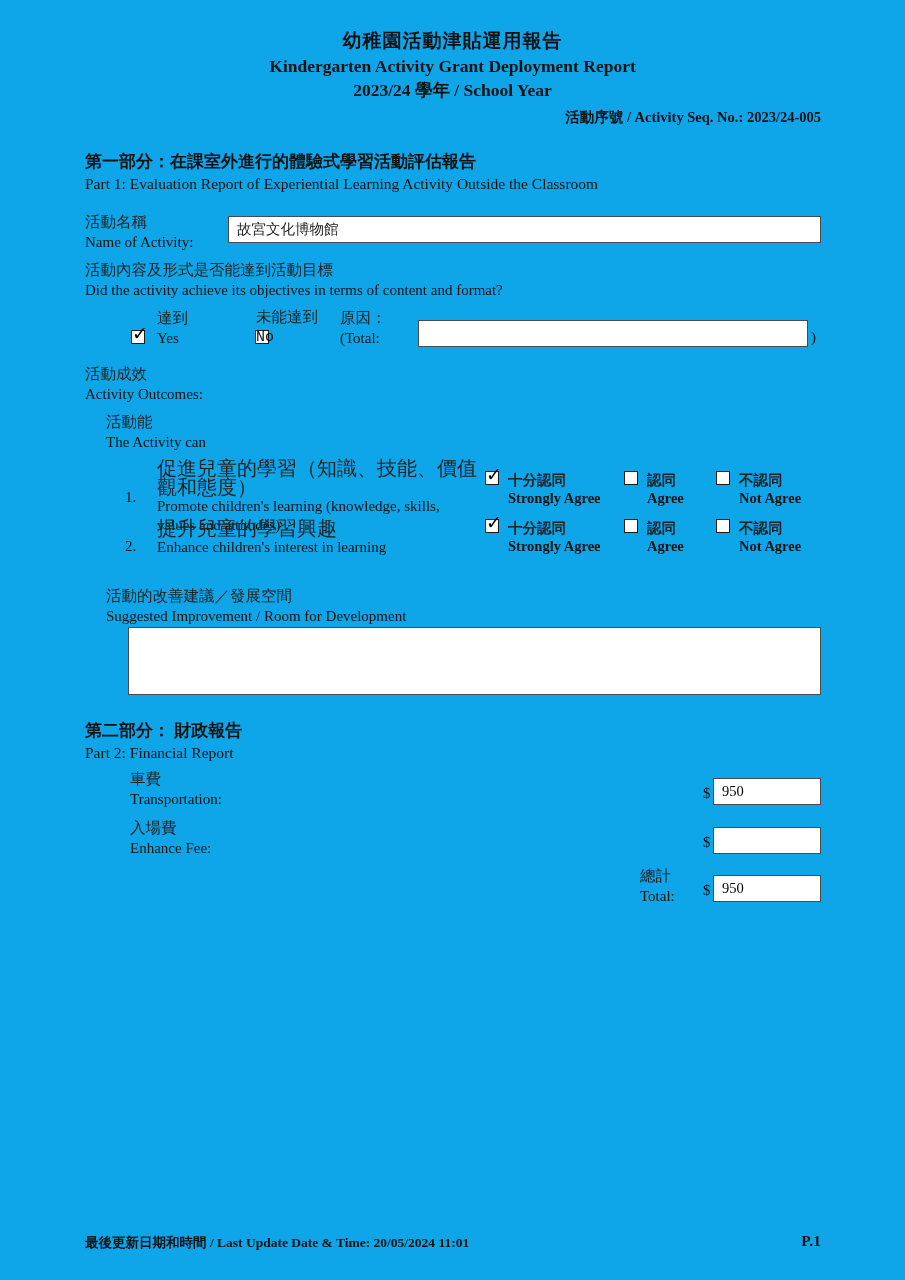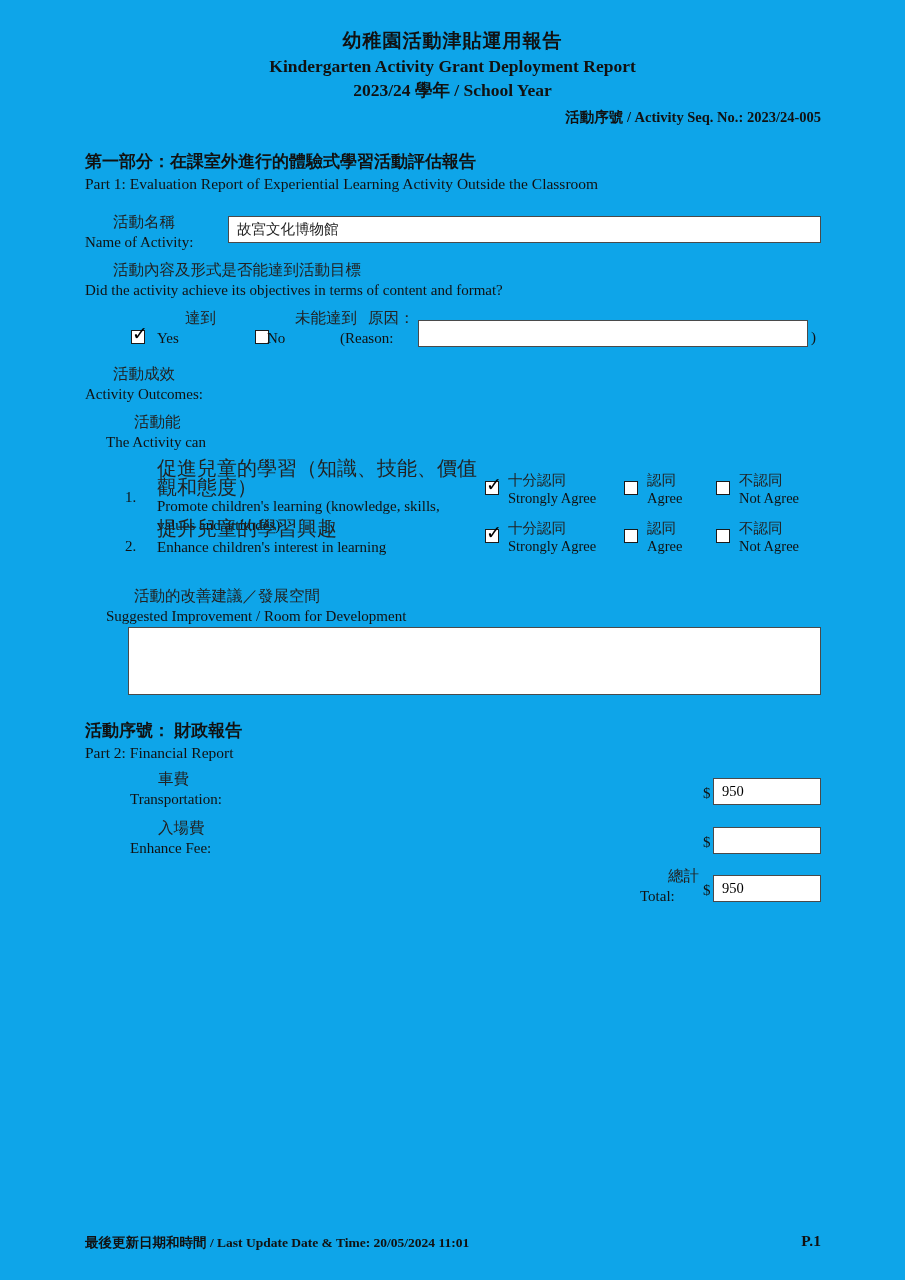--- a/index.html
+++ b/index.html
@@ -22,21 +22,21 @@
   .school-year { font-size:17.5px; font-weight:bold; line-height:24px; }
   .seq-line { top:108px; right:84px; font-size:14.5px; font-weight:bold; }
 
   
   .sec-heading-zh { font-size:17px; font-weight:bold; line-height:23px; }
   .sec-heading-en { font-size:15.5px; font-weight:normal; line-height:21px; }
   .part1-heading { top:150px; left:85px; }
   .part2-heading { top:719px; left:85px; }
 
   
-  .lbl-zh { font-size:15.5px; line-height:20px; color:#222;margin-left:28px; }
+  .lbl-zh { font-size:15.5px; line-height:20px; color:#222; }
   .lbl-en { font-size:15px; line-height:20px; }
 
   
   .field-activity-label { top:212px; left:85px; }
   .activity-name-input {
     top:216px; left:228px; width:593px; height:27px;
     border:1px solid #4a4a4a; background:#fff;
     font-family:inherit; font-size:14.5px; color:#222;
     padding:2px 8px; outline:none;
   }
@@ -51,21 +51,21 @@
   }
   .cb.checked::after {
     content:"✓";
     position:absolute; top:-9px; left:0px;
     font-size:19px; font-weight:bold; color:#000;
     font-family:"DejaVu Sans",sans-serif;
   }
   .yes-cb { top:330px; left:131px; }
   .yes-lbls { top:308px; left:157px; }
   .no-cb { top:330px; left:237px; }
-  .no-lbls { top:308px; left:267px; }
+  .no-lbls { top:308px; left:256px;font-family:Liberation Mono, monospace; }
   .reason-lbls { top:308px; left:340px; }
   .reason-input {
     top:320px; left:418px; width:390px; height:27px;
     border:1px solid #4a4a4a; background:#fff;
     font-family:inherit; font-size:14px; padding:2px 6px; outline:none;
   }
   .reason-paren { top:329px; left:811px; font-size:15px; }
 
   
   .outcomes-lbl { top:364px; left:85px; }
@@ -75,21 +75,21 @@
   .item1-num { top:489px; left:125px; }
   .item2-num { top:538px; left:125px; }
   .item1-text { top:459px; left:157px; width:330px; }
   .item2-text { top:519px; left:157px; width:330px; }
   .outcome-zh { font-size:20px; line-height:19px; color:#222; }
   .outcome-en { font-size:15px; line-height:19px; }
 
   .agree-row { left:485px; width:340px; display:flex; }
   .row1 { top:471px; }
   .row2 { top:519px; }
-  .agree-opt { display:flex; align-items:center; }
+  .agree-opt { display:flex; align-items:flex-start;font-weight:bold; }
   .agree-opt .cb { margin:0 9px 3px 0; flex:0 0 auto; }
   .opt-strongly { width:139px; }
   .opt-agree { width:92px; }
   .opt-not { width:105px; }
   .agree-lbl-zh { font-size:14.5px; line-height:18px; color:#222; }
   .agree-lbl-en { font-size:14.5px; line-height:18px; }
 
   
   .improvement-lbl { top:586px; left:106px; }
   .improvement-box {
@@ -157,21 +157,21 @@
     <div class="lbl-zh">達到</div>
     <div class="lbl-en">Yes</div>
   </div>
   <span class="abs cb no-cb"></span>
   <div class="abs no-lbls">
     <div class="lbl-zh">未能達到</div>
     <div class="lbl-en">No</div>
   </div>
   <div class="abs reason-lbls">
     <div class="lbl-zh">原因：</div>
-    <div class="lbl-en">(Reason:</div>
+    <div class="lbl-en">(Total:</div>
   </div>
   <input class="abs reason-input" type="text" value="" style="">
   <span class="abs reason-paren">)</span>
 
   
   <div class="abs outcomes-lbl">
     <div class="lbl-zh">活動成效</div>
     <div class="lbl-en">Activity Outcomes:</div>
   </div>
   <div class="abs activity-can-lbl">
@@ -242,21 +242,21 @@
 
   
   <div class="abs improvement-lbl">
     <div class="lbl-zh">活動的改善建議／發展空間</div>
     <div class="lbl-en">Suggested Improvement / Room for Development</div>
   </div>
   <textarea class="abs improvement-box" style=""></textarea>
 
   
   <div class="abs part2-heading">
-    <div class="sec-heading-zh">活動序號：  財政報告</div>
+    <div class="sec-heading-zh">第二部分：  財政報告</div>
     <div class="sec-heading-en">Part 2: Financial Report</div>
   </div>
 
   <div class="abs fin-lbl-1">
     <div class="lbl-zh">車費</div>
     <div class="lbl-en">Transportation:</div>
   </div>
   <span class="abs dollar d1">$</span>
   <input class="abs fin-input fin-1" type="text" value="950" style="">
 

